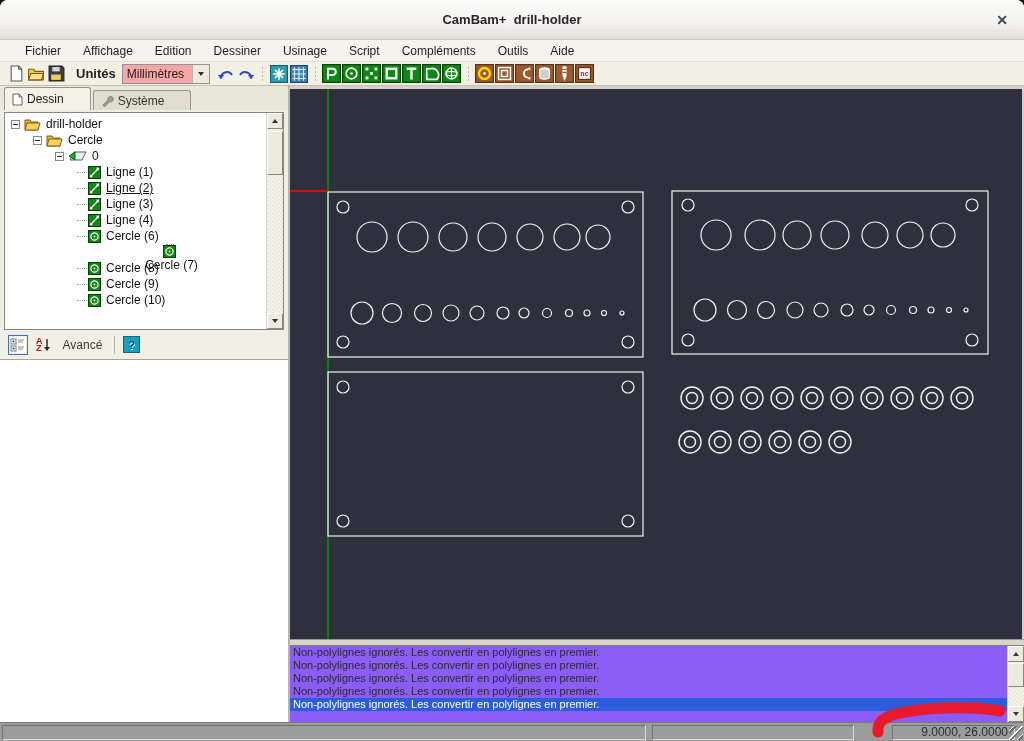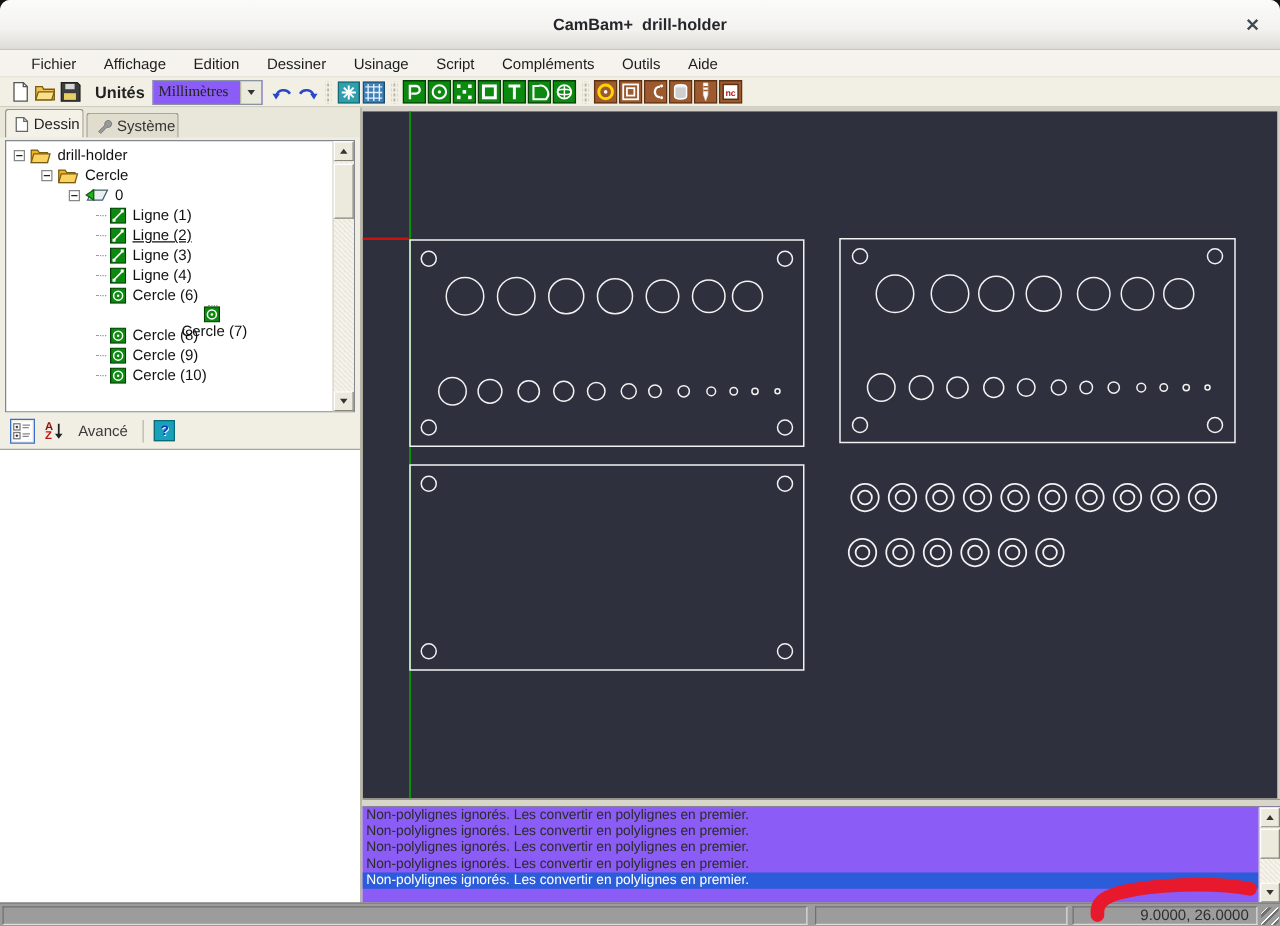--- a/index.html
+++ b/index.html
@@ -30,34 +30,34 @@
   .toolbar {
     height:24px; background:#f2f0e5; display:flex; align-items:center;
     padding-left:6px; border-bottom:1px solid #c4c1b2;
   }
   .tgrip { width:5px; height:18px; margin:0 4px;
     background-image:radial-gradient(#b8b5a4 1px, transparent 1px);
     background-size:3px 4px; background-position:1px 1px; }
   .tbtn { width:20px; height:20px; display:flex; align-items:center; justify-content:center; }
   .tbtn svg { display:block; }
   .units-label { font-size:13px; font-weight:bold; color:#222; margin:0 6px 0 10px; }
-  .combo { width:88px; height:20px; background:#8b5cf6; border:1px solid #8a93a2;
-    display:flex; align-items:center; position:relative;font-family:Liberation Serif, serif; }
+  .combo { width:88px; height:20px; background:#fca5a5; border:1px solid #8a93a2;
+    display:flex; align-items:center; position:relative; }
   .combo-text { font-size:12px; color:#222; padding-left:4px; flex:1; }
   .combo-btn { width:17px; height:18px; background:#ece9dd; border-left:1px solid #b9b6a8;
     display:flex; align-items:center; justify-content:center; }
   .tri-down { width:0; height:0; border-left:3px solid transparent; border-right:3px solid transparent; border-top:4px solid #333; }
   .tri-up { width:0; height:0; border-left:3px solid transparent; border-right:3px solid transparent; border-bottom:4px solid #333; }
   
   .bodyrow { display:flex; height:636px; }
   .leftpanel { width:290px; background:#f0eee3; border-right:2px solid #b9b6a8;
     display:flex; flex-direction:column; }
   .tabsrow { height:24px; display:flex; align-items:flex-end; padding-left:4px; background:#e9e6da; }
   .tab { display:flex; align-items:center; gap:4px; font-size:12px; color:#222;
-    padding:3px 2px 3px 7px; border:1px solid #9a9685; border-bottom:none;
+    padding:3px 26px 3px 7px; border:1px solid #9a9685; border-bottom:none;
     border-radius:3px 3px 0 0;text-align:right; }
   .tab.active { background:#f4f2e8; height:23px; z-index:2; }
   .tab.inactive { background:#e0ddcf; height:20px; color:#333; margin-left:2px; }
   .treebox { margin:2px 4px 0 4px; height:218px; background:#fff;
     border:1px solid #828790; display:flex; }
   .treeitems { flex:1; padding-top:3px; overflow:hidden; }
   .trow { height:16px; display:flex; align-items:center; font-size:12px; color:#111; }
   .exp { width:9px; height:9px; border:1px solid #888; background:#fff; position:relative;
     margin-right:4px; flex:none; }
   .exp::after { content:""; position:absolute; left:1px; right:1px; top:3px; border-top:1px solid #222; }
@@ -578,21 +578,21 @@
               <span class="tri-down"></span>
             </span>
         </div>
       </div>
     </div>
   </div>
 
   <div class="statusbar">
     <span class="scell" style="left:2px;width:644px"></span>
     <span class="scell" style="left:652px;width:202px"></span>
-    <span class="scell coords" style="left:858px;width:148px">9.0000, 26.0000</span>
+    <span class="scell coords" style="left:892px;width:123px">9.0000, 26.0000</span>
     <span class="grip"></span>
   </div>
 
   <div class="annotation">
     <svg width="160" height="40" viewBox="0 0 160 40">
       <path id="arrowpath" d="M142 11 C 110 5, 62 8, 38 14 C 24 18, 19 23, 20 32" fill="none" stroke-width="11" stroke-linecap="round" stroke="#e8192c"></path>
     </svg>
   </div>
 
 </div>

